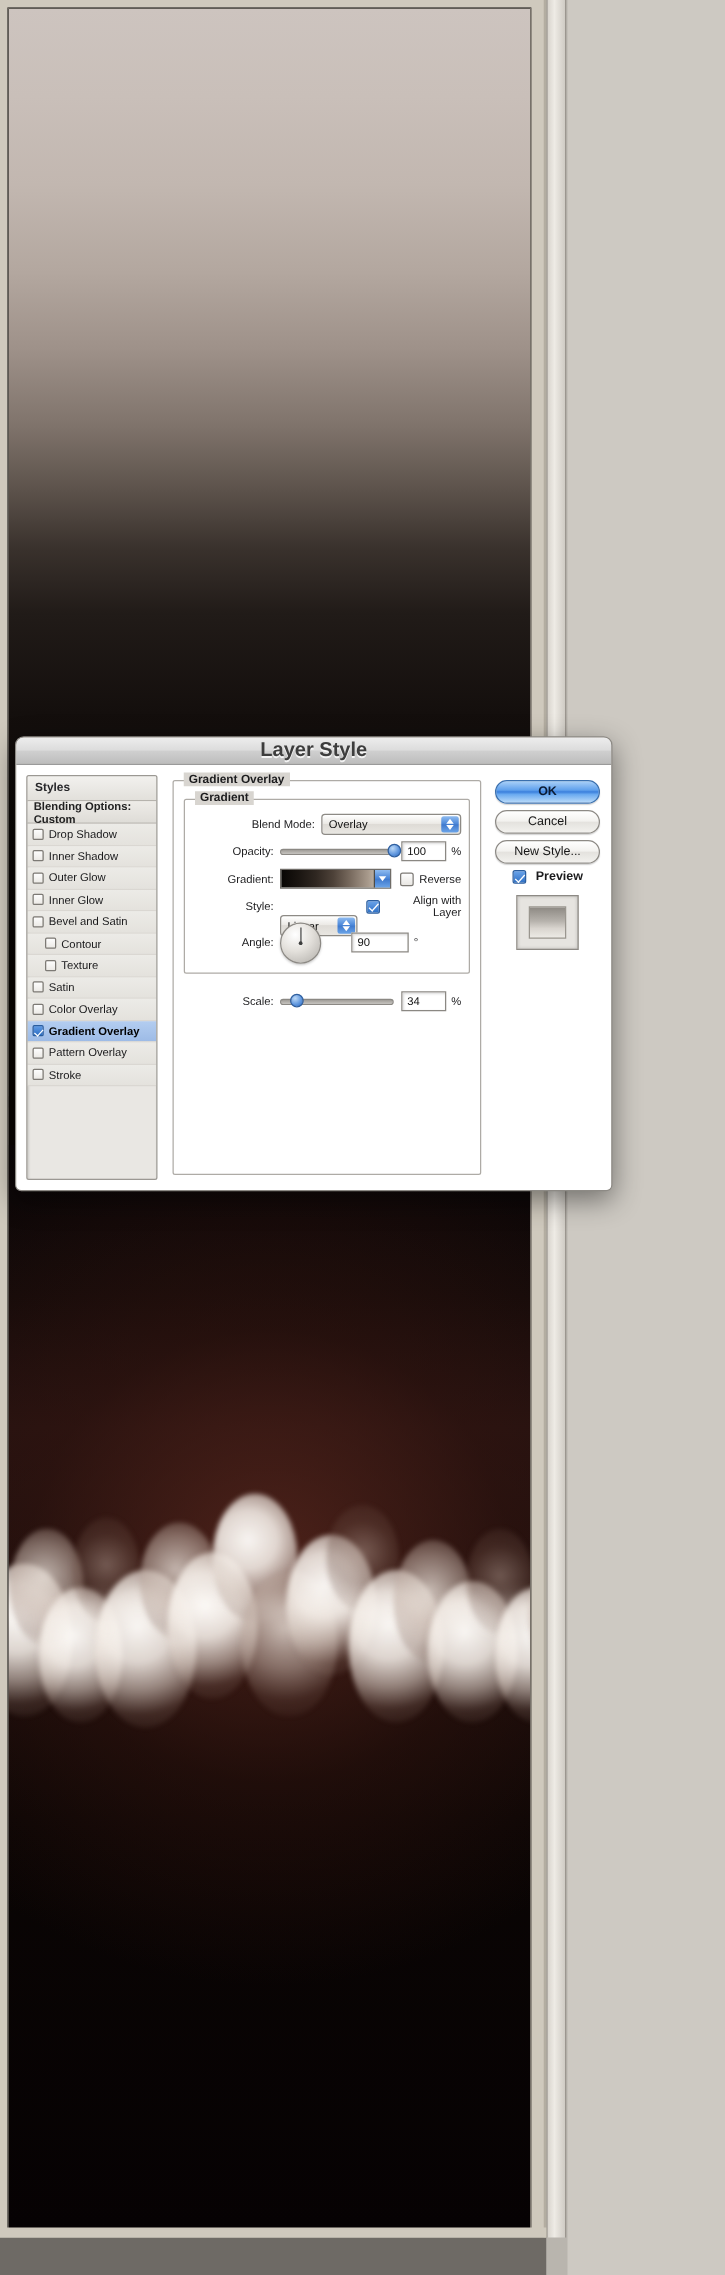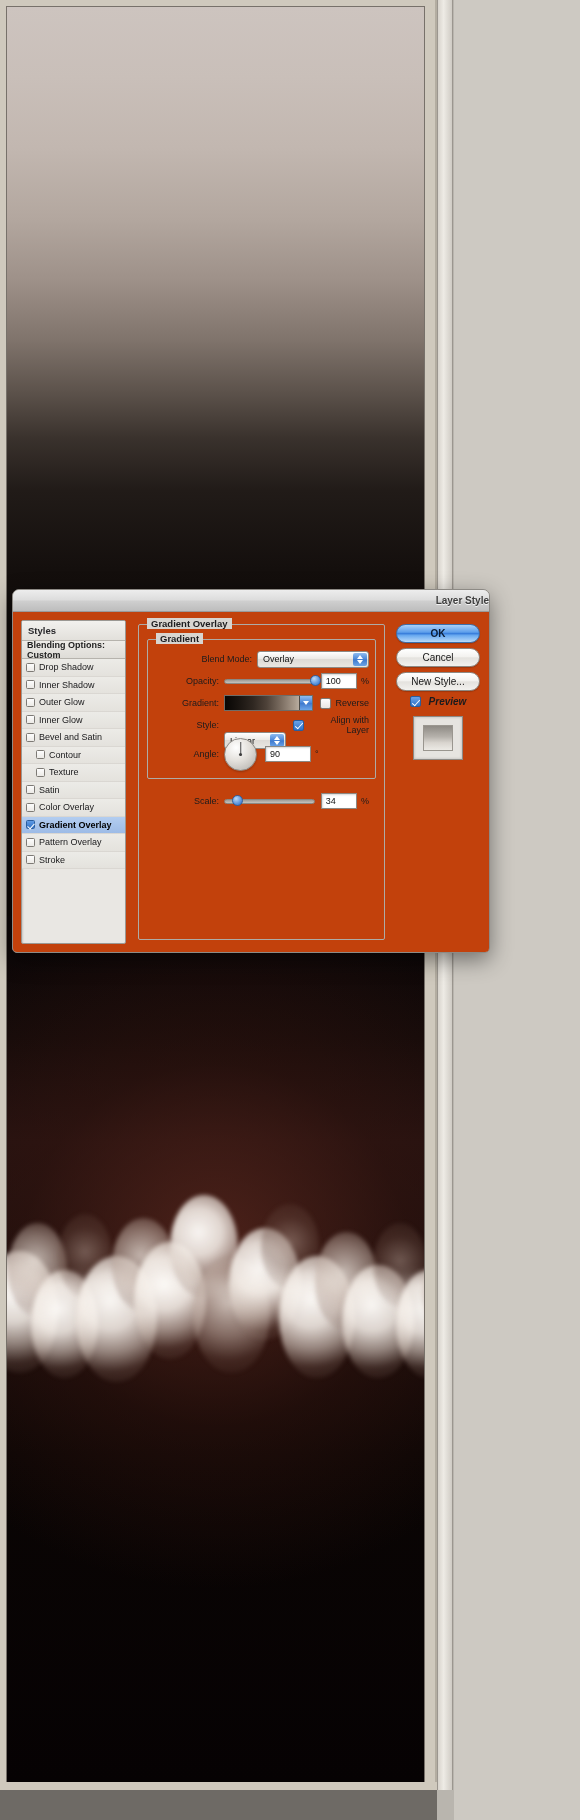--- a/index.html
+++ b/index.html
@@ -190,30 +190,30 @@
     background: #d6d3ce;
     border: 1px solid #8d8a85;
     border-radius: 7px 7px 5px 5px;
     box-shadow: 0 7px 22px rgba(0,0,0,0.45);
     overflow: hidden;
   }
   .titlebar {
     height: 22px;
     background: linear-gradient(to bottom,#ededed 0%,#dcdcdc 48%,#cfcfcf 52%,#bdbdbd 100%);
     border-bottom: 1px solid #9a9a9a;
-    display: flex; align-items: center; justify-content: flex-end;
-    font-size: 10px;
+    display: flex; align-items: center; justify-content: center;
+    font-size: 16px;
     font-weight: bold;
     color: #3d3d3d;
     text-shadow: 0 1px 0 rgba(255,255,255,0.8);
   }
   .dlg-body {
     position: absolute;
     left: 0; top: 22px; right: 0; bottom: 0;
-    background: #c2410c;
+    background: #ffffff;
     padding: 8px;
     display: flex;
     gap: 8px;
   }
 
   
   .styles-col {
     width: 105px;
     display: flex;
     flex-direction: column;
@@ -508,21 +508,21 @@
     color: #0b1b33;
     font-weight: bold;
   }
   .preview-row {
     display: flex;
     align-items: center;
     gap: 4px;
     width: 84px;
     justify-content: center;
   }
-  .preview-row .inline-lbl { font-size: 10px; font-weight: bold; color:#1b1b1d;font-style:italic; }
+  .preview-row .inline-lbl { font-size: 10px; font-weight: bold; color:#1b1b1d; }
   .preview-thumb {
     width: 50px; height: 44px;
     border: 1px solid #8d8a85;
     background: #e6e4e0;
     margin-top: 4px;
     display: flex;
     align-items: center;
     justify-content: center;
     box-shadow: inset 0 0 3px rgba(0,0,0,0.2);
   }
@@ -696,21 +696,21 @@
               <span class="cb-inline checked"></span>
               <span class="inline-lbl">Align with Layer</span>
             </div>
 
             <div class="row" style="top:96px; height:36px;">
               <span class="lbl">Angle:</span>
               <div class="dial">
                 <span class="needle"></span>
                 <span class="hub"></span>
               </div>
-              <div class="numbox" style="width:46px; margin-left:8px;">
+              <div class="numbox" style="width:46px; margin-left:24px;">
                 <span>90</span>
               </div>
               <span class="unit">°</span>
             </div>
 
             <div class="row" style="top:152px;">
               <span class="lbl">Scale:</span>
               <div class="slider" style="width:96px;">
                 <div class="track"></div>
                 <div class="knob" style="left:8px;"></div>

